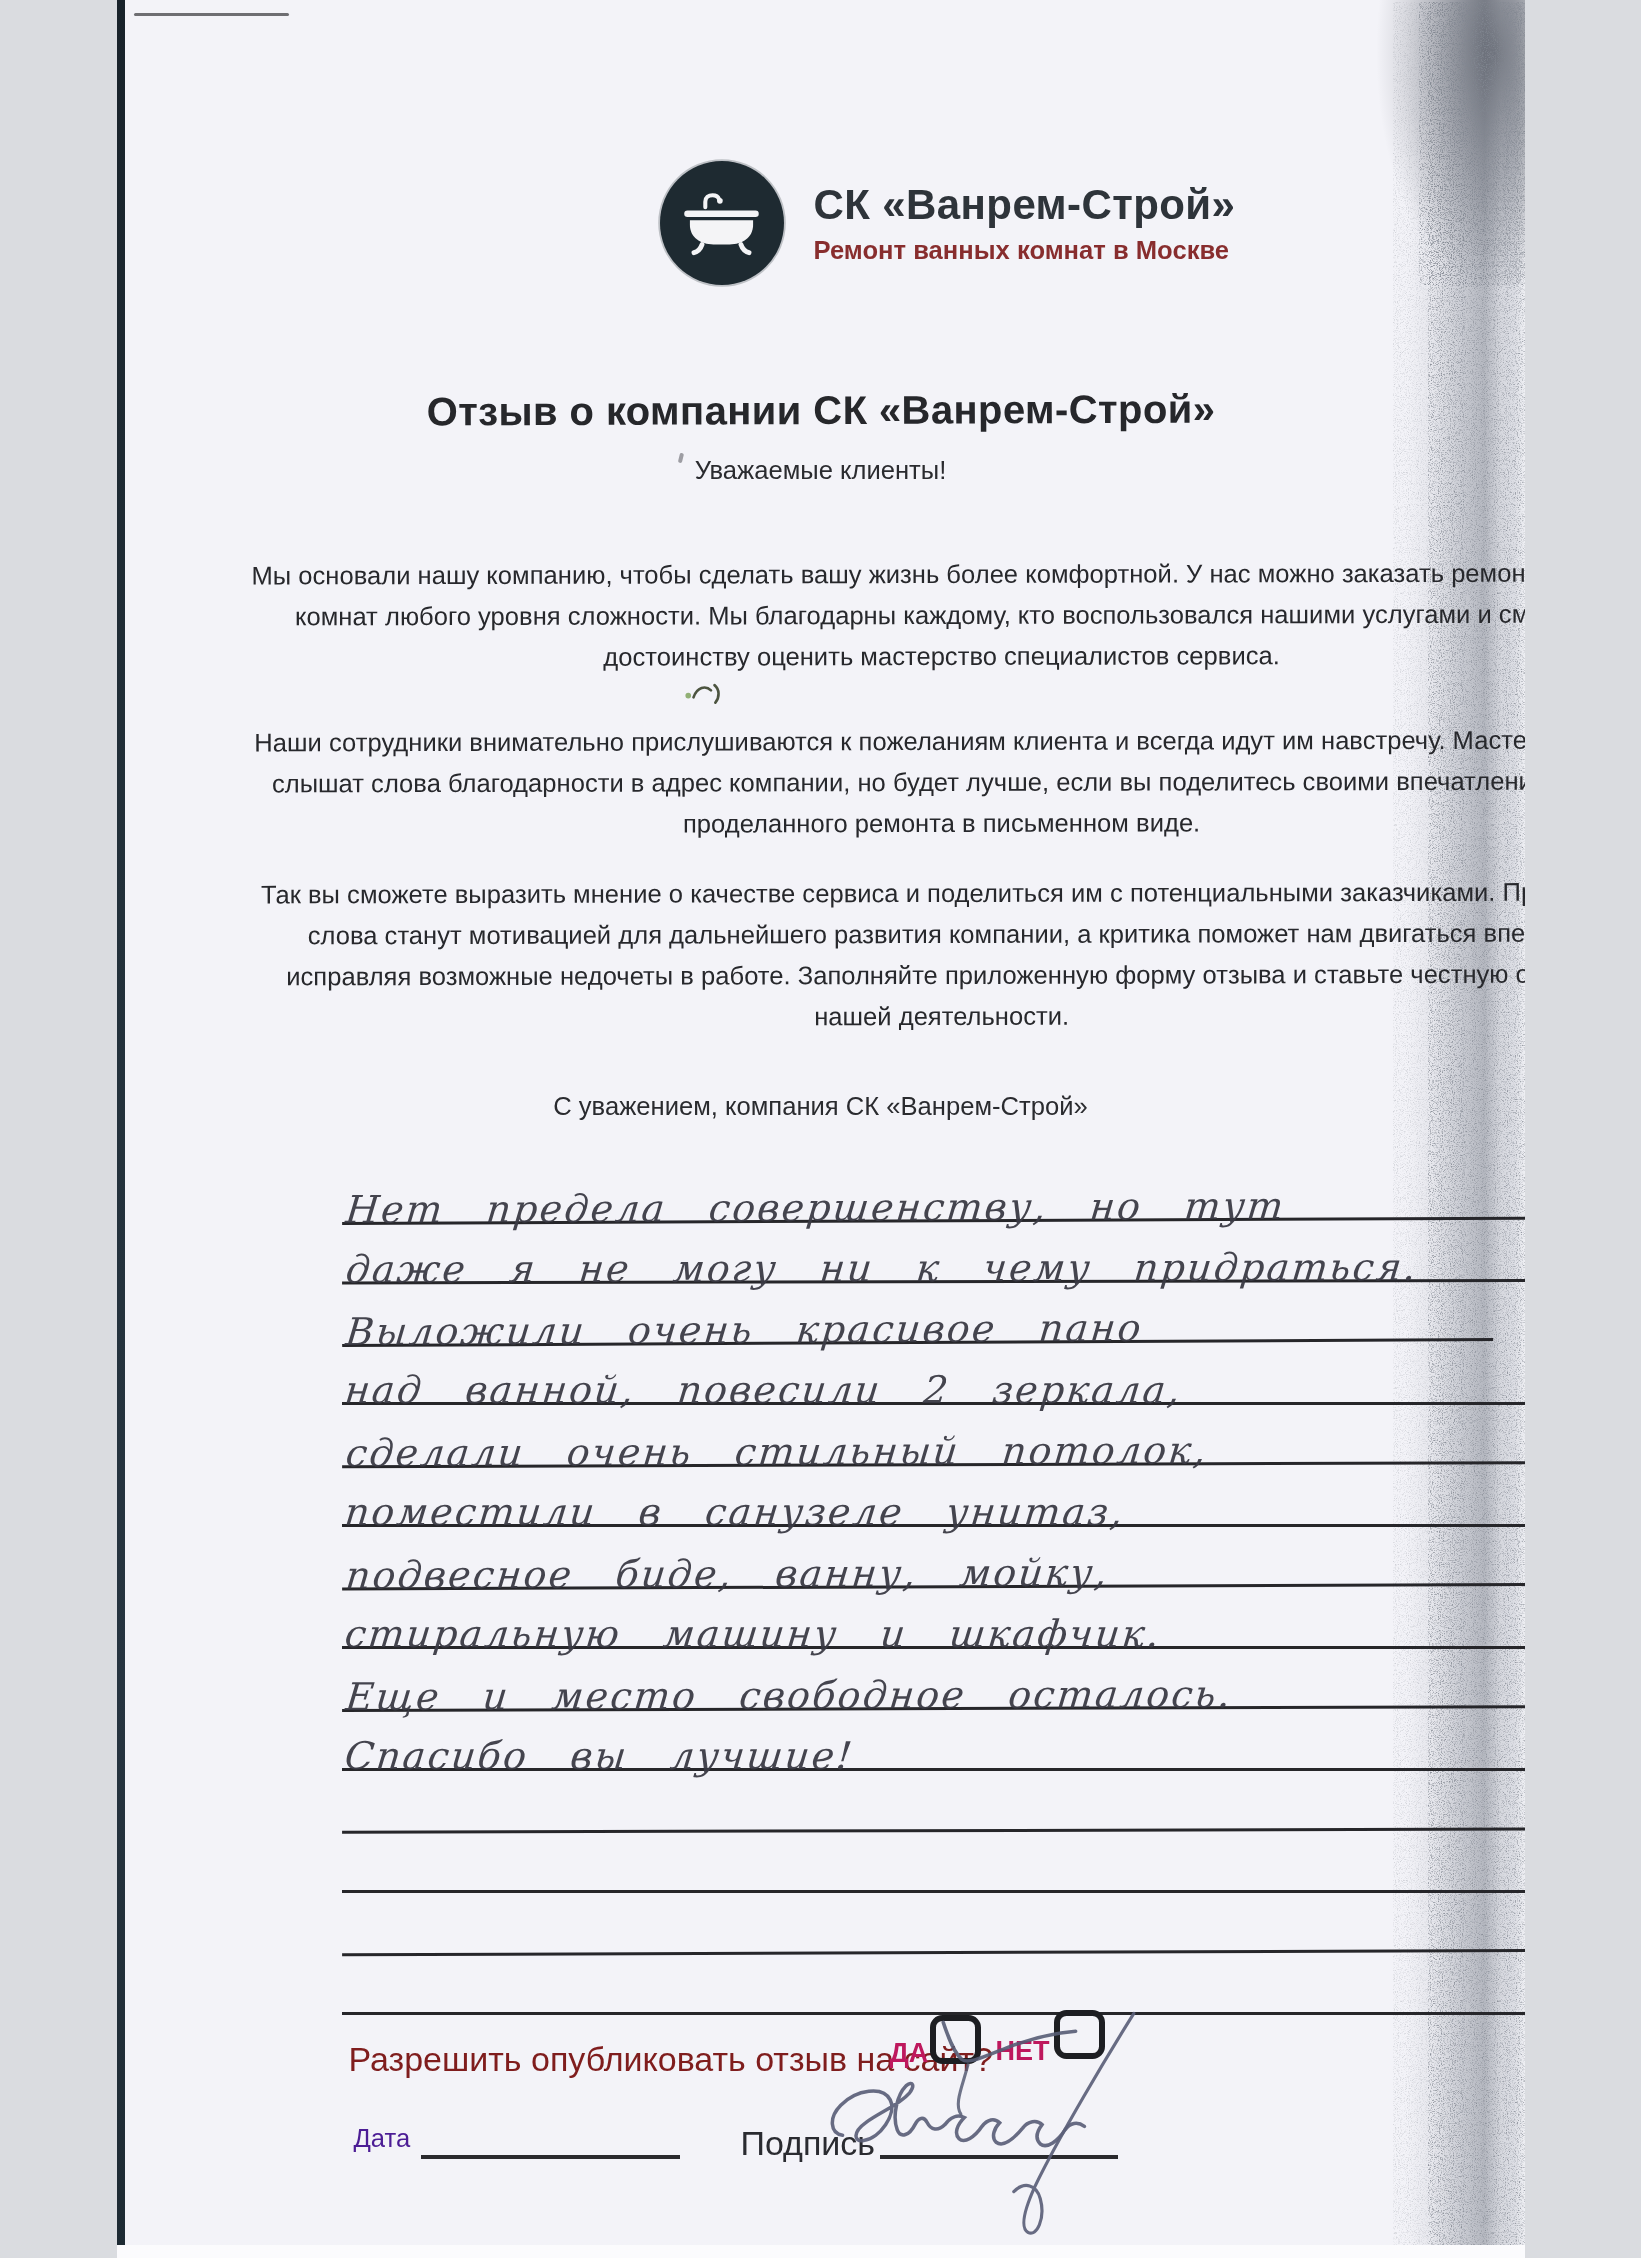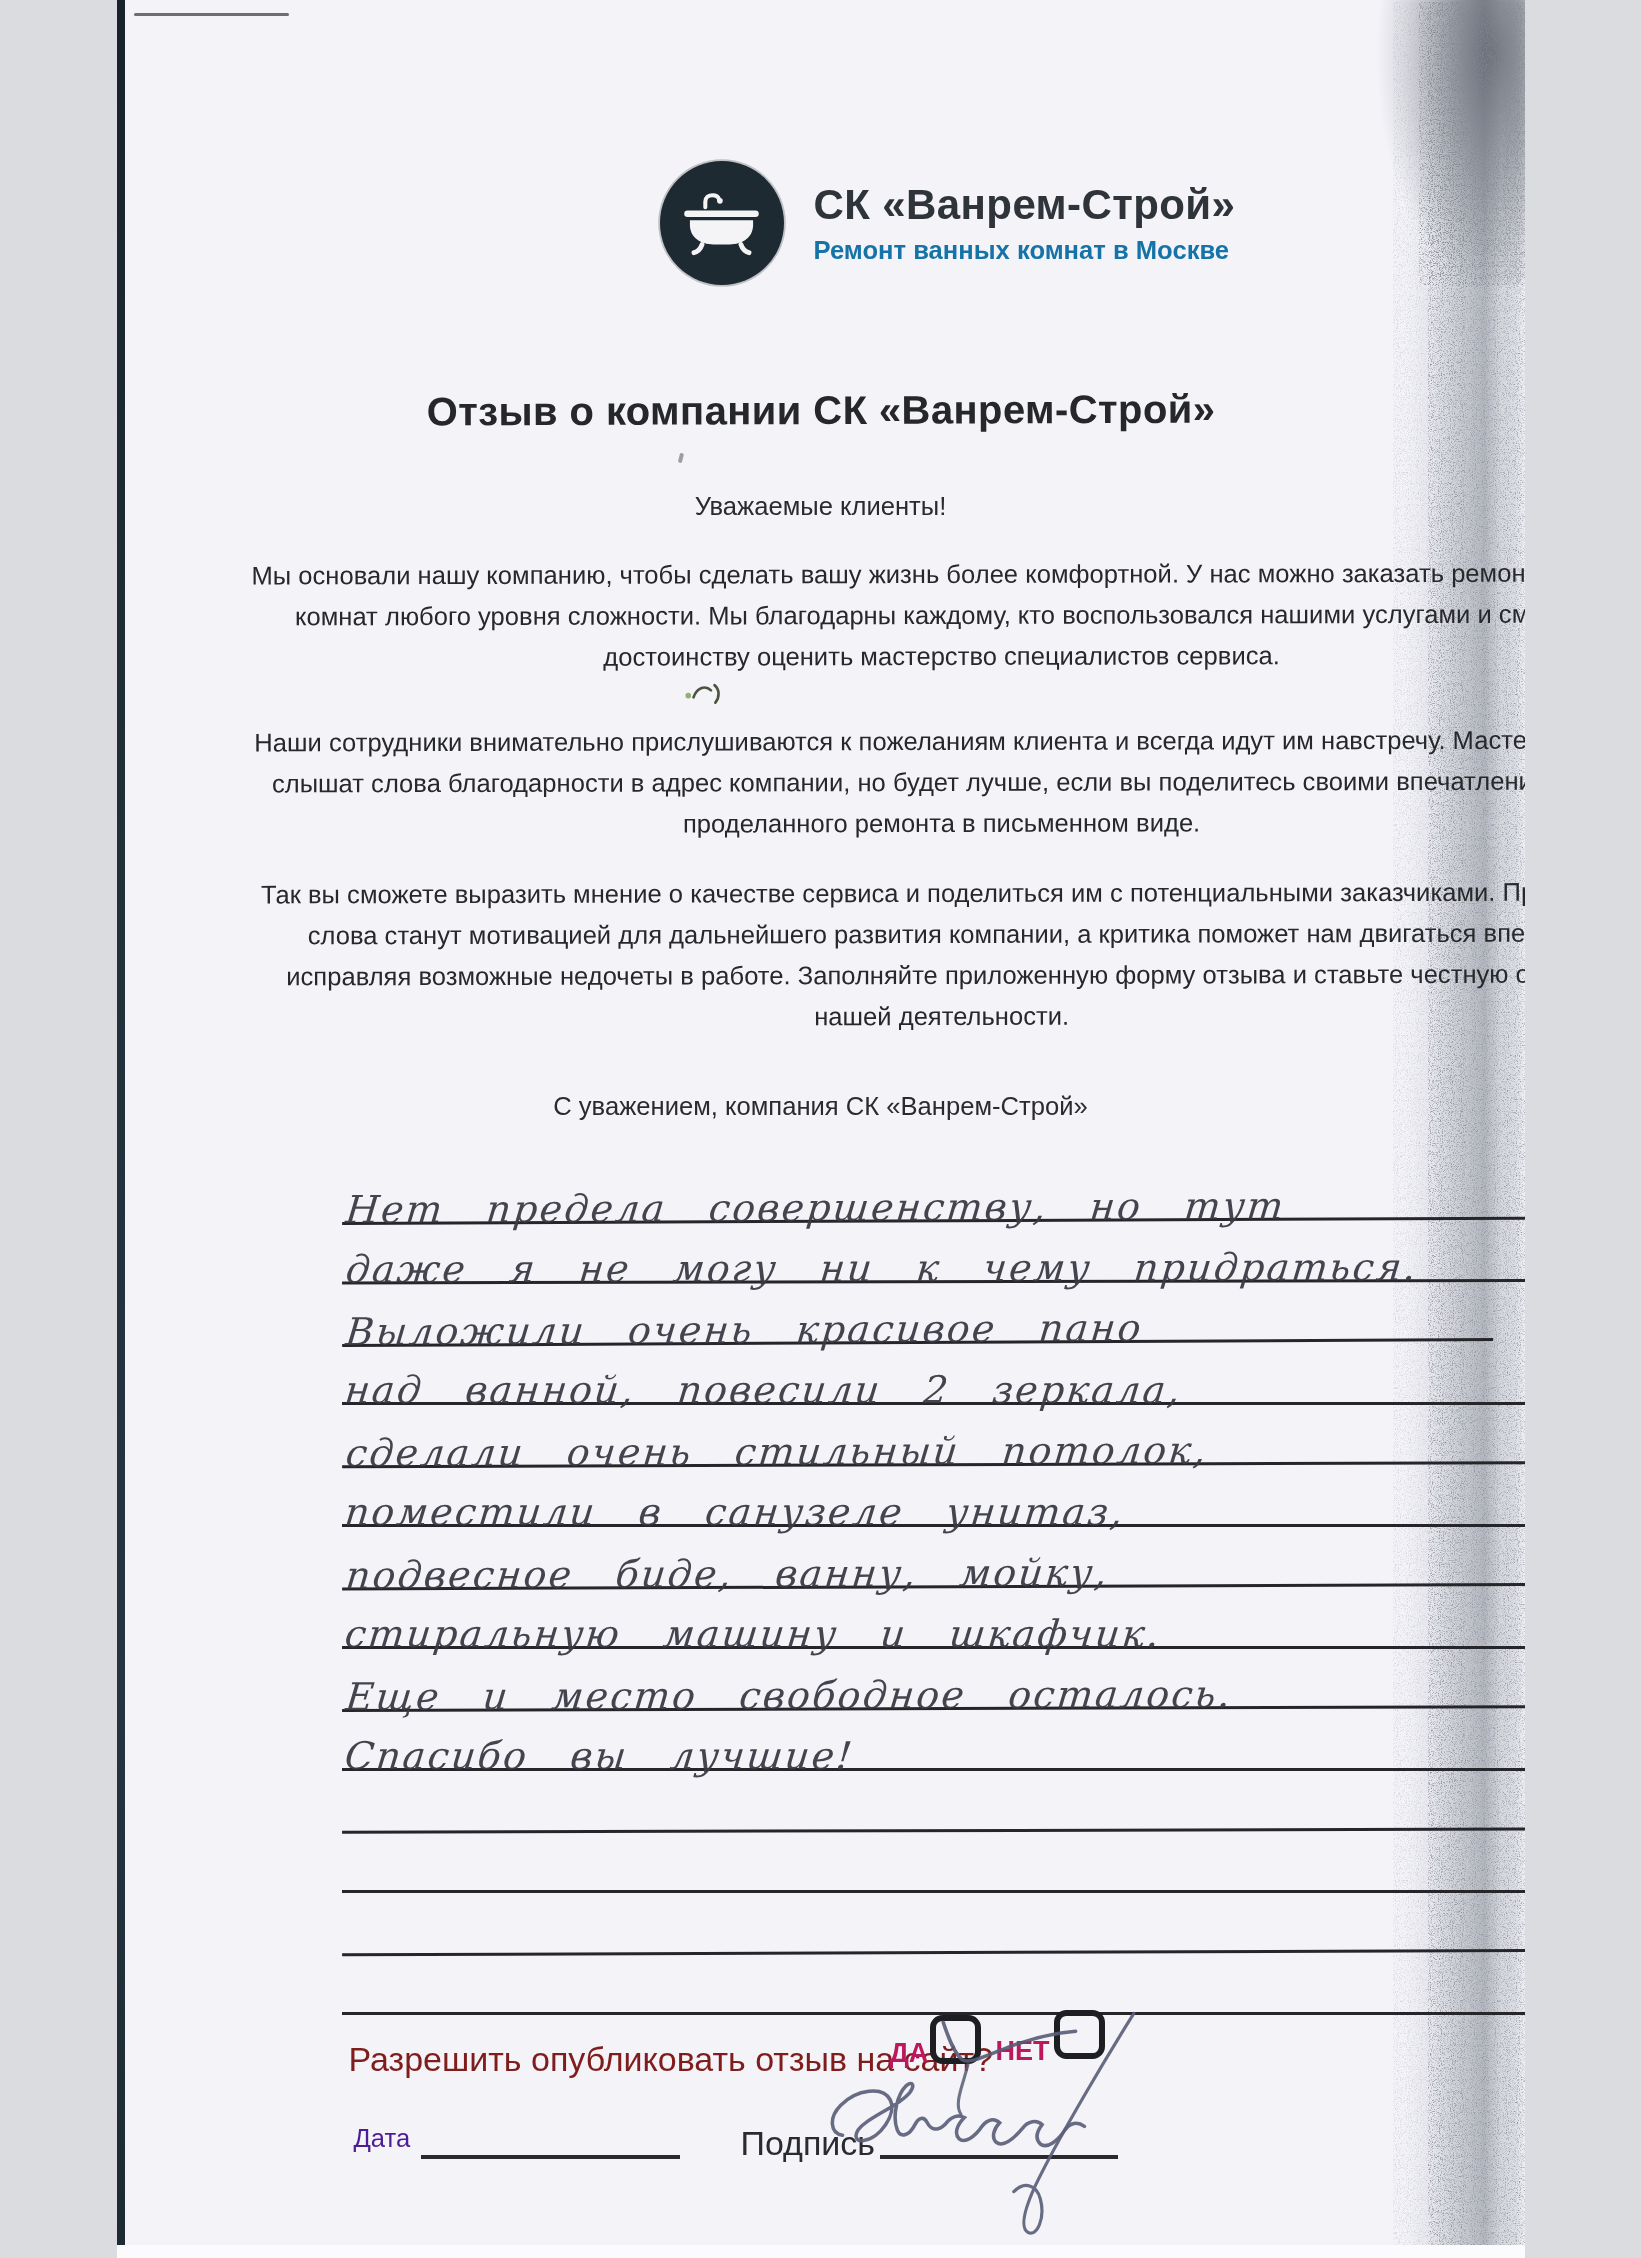--- a/index.html
+++ b/index.html
@@ -25,25 +25,25 @@
   .red-pen-mark{position:absolute;left:1623px;top:134px;width:30px;height:3.5px;
     background:#b23b33;border-radius:1.8px;transform:rotate(-42deg);opacity:.8;}
   .title-speck{position:absolute;left:562px;top:453px;width:4.4px;height:9.7px;
     background:#55555c;border-radius:1.8px;transform:rotate(14deg);opacity:.55;}
   
   .logo-row{position:absolute;left:543px;top:161px;display:flex;align-items:center;gap:30px;}
   .logo-circle{width:124px;height:124px;border-radius:50%;background:#1e2a31;
     display:flex;align-items:center;justify-content:center;flex:0 0 auto;
     box-shadow:0 0 0 1.8px rgba(30,42,49,.25);}
   .logo-name{font-size:42px;font-weight:bold;color:#2e343a;letter-spacing:0.4px;}
-  .logo-tagline{font-size:25.6px;color:#0369a1;margin-top:7px;font-weight:bold;opacity:.92;}
+  .logo-tagline{font-size:25.6px;color:#7f1d1d;margin-top:7px;font-weight:bold;opacity:.92;}
   
   .page-title{position:absolute;left:0;top:388px;width:100%;text-align:center;
     font-size:40px;font-weight:bold;color:#26272b;letter-spacing:0.4px;transform:rotate(-.2deg);}
-  .greeting{position:absolute;left:0;top:492px;width:100%;text-align:center;
+  .greeting{position:absolute;left:0;top:456px;width:100%;text-align:center;
     font-size:25.6px;color:#2a2b2f;}
   .para{position:absolute;left:132px;width:1385px;text-align:center;
     font-size:25.6px;line-height:41px;color:#27282c;transform:rotate(-.12deg);}
   .p1{top:554px;} .p2{top:721px;} .p3{top:873px;}
   .closing{position:absolute;left:0;top:1092px;width:100%;text-align:center;
     font-size:25.6px;color:#2a2b2f;}
   
   .lines-block{position:absolute;left:225px;top:1161px;width:1337px;}
   .rule{position:relative;height:58px;border-bottom:3.5px solid #26262a;}
   .rule:nth-child(1){width:1323px;transform:rotate(-.25deg);}

